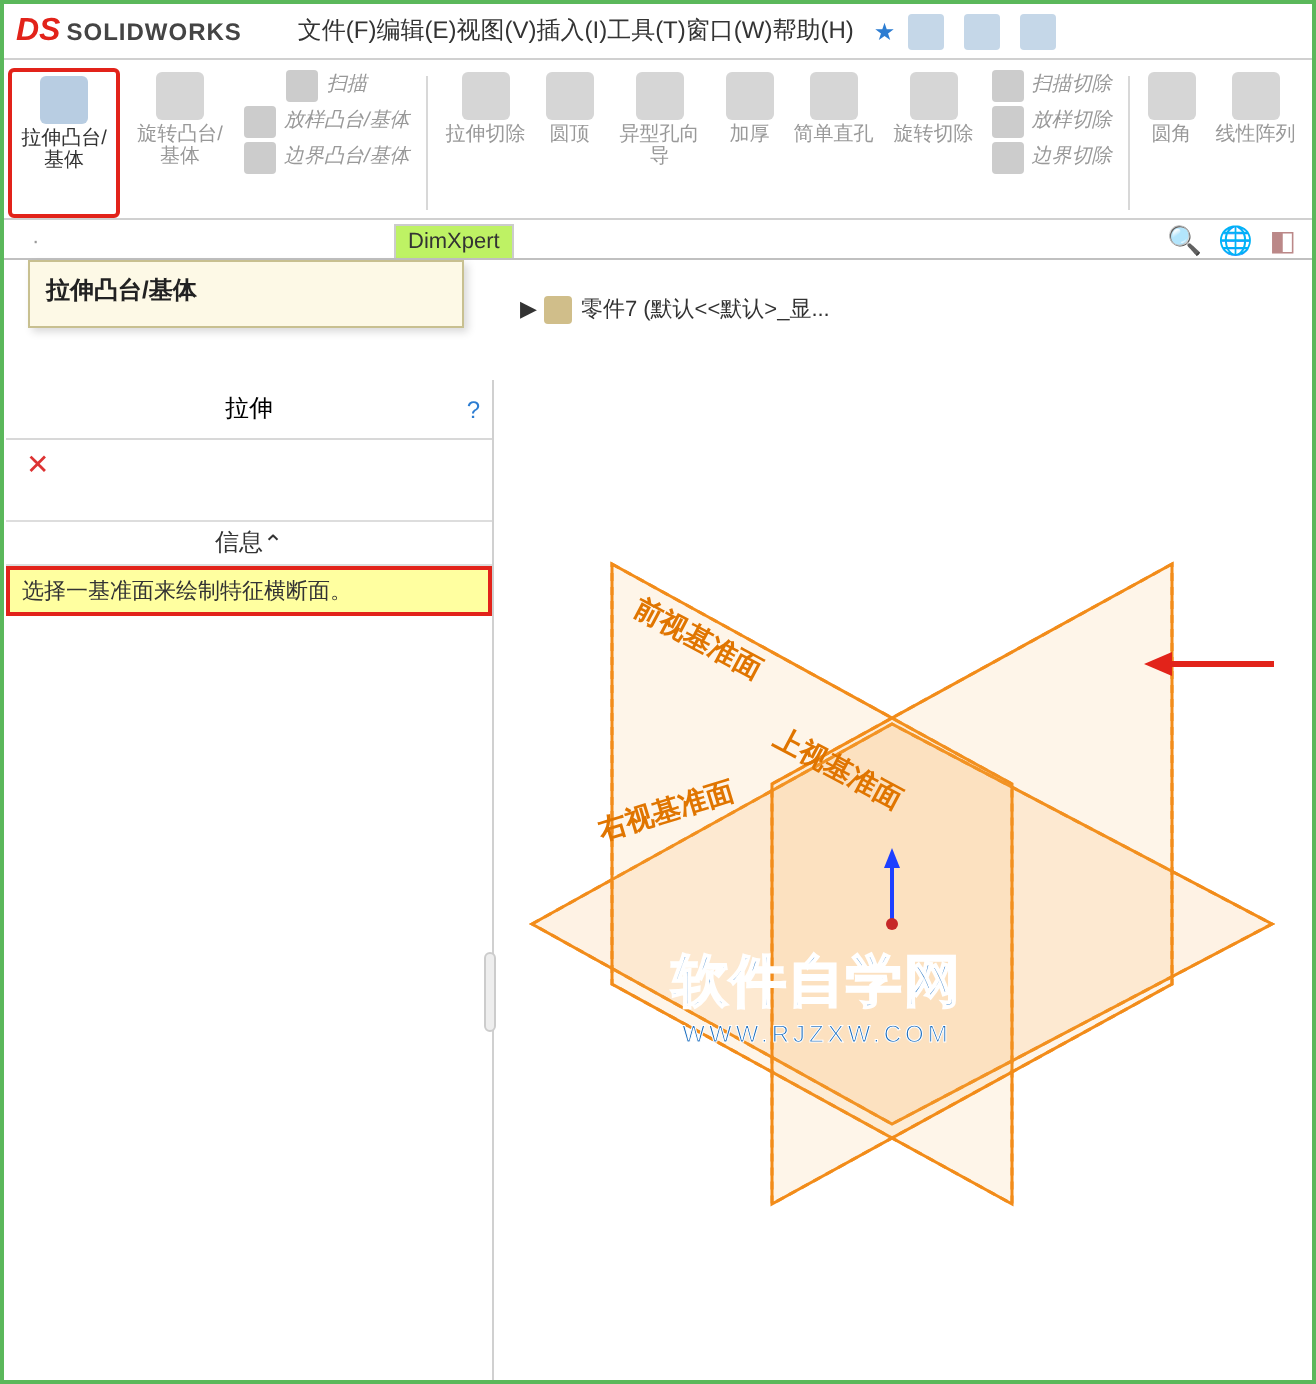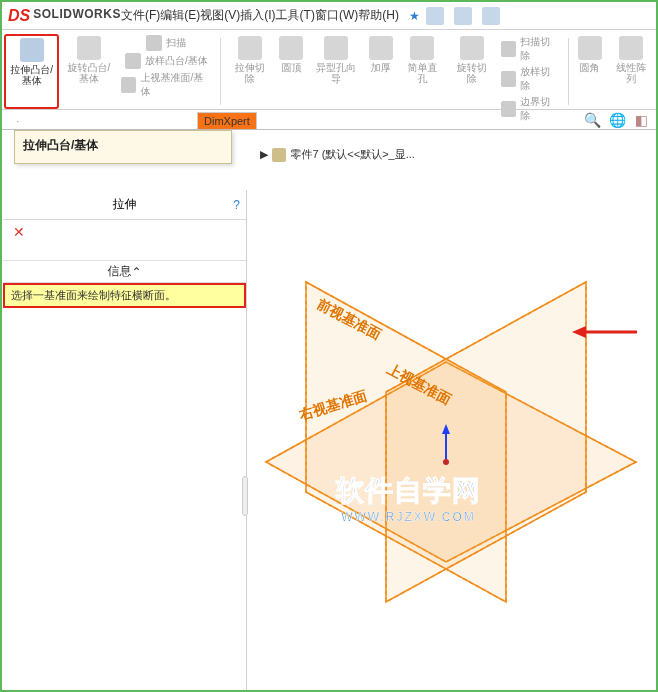--- a/index.html
+++ b/index.html
@@ -1,51 +1,51 @@
 <!DOCTYPE html>
 <html><head>
 <meta charset="utf-8">
 <style>
 * { margin: 0; padding: 0; box-sizing: border-box; font-family: "Microsoft YaHei", "SimSun", sans-serif; }
 body { width: 658px; height: 692px; background: #fff; border: 2px solid #5bb85b; position: relative; overflow: hidden; }
 
 
 .menubar { height: 28px; display: flex; align-items: center; border-bottom: 1px solid #d0d0d0; padding-left: 6px; }
-.logo { display: flex; gap: 3px; margin-right: 0; }
+.logo { display: flex; align-items: center; gap: 3px; margin-right: 28px; }
 .logo-icon { color: #e2231a; font-size: 16px; font-weight: bold; font-style: italic; }
 .logo-text { font-weight: bold; font-size: 12px; color: #444; letter-spacing: 0.5px; }
 .menubar-items { display: flex; font-size: 12px; color: #333; }
 .menubar-item { cursor: pointer; }
 .menubar-end { margin-left: 10px; color: #2d7dd2; font-size: 12px; }
 .menubar-icons { display: flex; gap: 10px; margin-left: 6px; align-items: center; }
 .tb-icon { width: 18px; height: 18px; background: #c5d7e8; border-radius: 2px; display:inline-block; }
 
 
 .ribbon { height: 80px; display: flex; border-bottom: 1px solid #d0d0d0; padding: 4px 2px 0 2px; gap: 4px; }
 .ribbon-group { display: flex; flex-direction: column; justify-content: flex-start; align-items: center; padding: 0 2px; }
 .ribbon-btn { display: flex; flex-direction: column; align-items: center; gap: 2px; cursor: pointer; padding: 2px 3px; border-radius: 3px; }
 .ribbon-btn.highlighted { border: 2px solid #e2231a; }
 .ribbon-icon { width: 24px; height: 24px; background: #b8cde2; border-radius: 3px; }
 .ribbon-icon.gray { background: #d6d6d6; }
 .ribbon-label { font-size: 10px; color: #333; text-align: center; line-height: 11px; max-width: 46px; }
 .ribbon-label.gray { color: #999; }
 .ribbon-sep { width: 1px; background: #d8d8d8; margin: 4px 2px; }
-.ribbon-row { display: flex; align-items: center; gap: 4px; padding: 1px 0; cursor: pointer; }
+.ribbon-row { display: flex; gap: 4px; padding: 1px 0; cursor: pointer; font-style: italic; }
 .ribbon-row .sm-icon { width: 16px; height: 16px; background: #cccccc; border-radius: 2px; }
 .ribbon-row .sm-lab { font-size: 10px; color: #999; }
 
 
 .tooltip { position: absolute; left: 12px; top: 128px; width: 218px; background: #fdf9e6; border: 1px solid #c8c090; padding: 6px 8px; z-index: 50; box-shadow: 2px 2px 4px rgba(0,0,0,0.15); }
 .tooltip-title { font-size: 12px; font-weight: bold; color: #222; margin-bottom: 3px; }
 .tooltip-body { font-size: 11px; color: #333; line-height: 15px; }
 
 
 .tabstrip { height: 20px; display: flex; align-items: flex-end; border-bottom: 1px solid #c0c0c0; padding-left: 4px; gap: 2px; position: relative; }
 .tab { font-size: 11px; padding: 2px 10px; color: #999; }
-.tabstrip .ximt { font-size: 11px; color: #333; position: absolute; left: 195px; background:#f97316; border:1px solid #ccc; border-bottom:none; padding:2px 6px; }
+.tabstrip .ximt { font-size: 11px; color: #333; position: absolute; left: 195px; background:#bef264; border:1px solid #ccc; border-bottom:none; padding:2px 6px; }
 .tabstrip-right { position: absolute; right: 8px; top: 110px; display: flex; gap: 8px; }
 .tabstrip-right .ic { color: #b88; font-size: 14px; }
 
 
 .leftpanel { position: absolute; left: 1px; top: 188px; width: 244px; height: 500px; border-right: 1px solid #d0d0d0; }
 .lp-header { display: flex; align-items: center; justify-content: center; position: relative; padding: 6px 4px; border-bottom: 1px solid #d8d8d8; }
 .lp-title { font-size: 12px; }
 .lp-help { position: absolute; right: 6px; color: #2d7dd2; font-size: 12px; }
 .lp-close { position: absolute; left: 10px; top: 34px; color: #d33; font-size: 14px; cursor: pointer; }
 .lp-section { margin-top: 40px; }
@@ -103,21 +103,21 @@
     <div class="ribbon-row">
         <span class="sm-icon"></span>
         <span class="sm-lab">扫描</span>
       </div>
     <div class="ribbon-row">
         <span class="sm-icon"></span>
         <span class="sm-lab">放样凸台/基体</span>
       </div>
     <div class="ribbon-row">
         <span class="sm-icon"></span>
-        <span class="sm-lab">上视基准面/基体</span>
+        <span class="sm-lab">边界凸台/基体</span>
       </div>
   </div>
   <div class="ribbon-sep"></div>
   <div class="ribbon-btn">
     <div class="ribbon-icon gray"></div>
     <div class="ribbon-label gray">拉伸切除</div>
   </div>
   <div class="ribbon-btn">
     <div class="ribbon-icon gray"></div>
     <div class="ribbon-label gray">圆顶</div>

